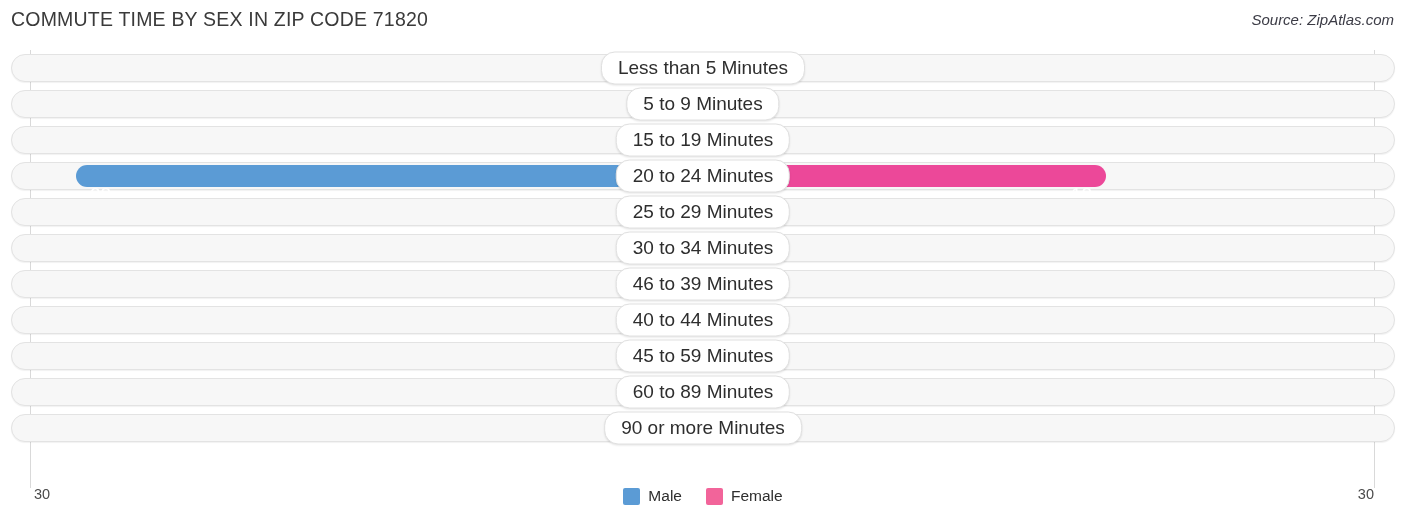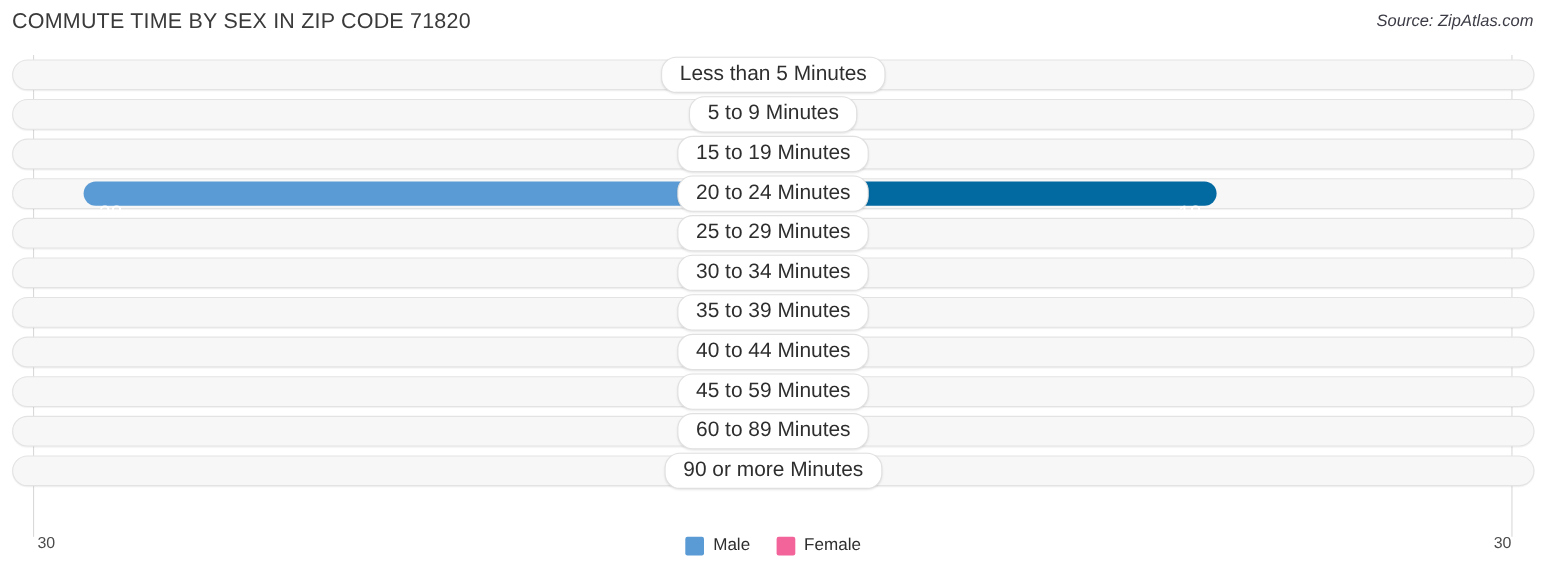--- a/index.html
+++ b/index.html
@@ -54,21 +54,21 @@
   }
   .bar.male {
     right: 50%;
     background: #a8c8e8;
   }
   .bar.female {
     left: 50%;
     background: #f9a8c0;
   }
   .row.hl .bar.male   { background: #5b9bd5; }
-  .row.hl .bar.female { background: #0369a1; }
+  .row.hl .bar.female { background: #ec4899; }
 
   .barval {
     position: absolute; top: 50%; transform: translateY(-50%);
     font-size: 19px; color: #ffffff; white-space: nowrap; margin-top: 19px;
   }
   .bar.male .barval   { left: 14px; }
   .bar.female .barval { right: 14px; }
 
   
   .outval {
@@ -166,21 +166,21 @@
         <div class="outval" style="right: calc(50% + 68px);">0</div>
         <div class="outval" style="left: calc(50% + 68px);">0</div>
         <div class="pill">30 to 34 Minutes</div>
       </div>
       <div class="row">
         <div class="track"></div>
         <div class="bar male" style="width: 58px;"></div>
         <div class="bar female" style="width: 58px;"></div>
         <div class="outval" style="right: calc(50% + 68px);">0</div>
         <div class="outval" style="left: calc(50% + 68px);">0</div>
-        <div class="pill">35 to 39 Minutes</div>
+        <div class="pill">46 to 39 Minutes</div>
       </div>
       <div class="row">
         <div class="track"></div>
         <div class="bar male" style="width: 58px;"></div>
         <div class="bar female" style="width: 58px;"></div>
         <div class="outval" style="right: calc(50% + 68px);">0</div>
         <div class="outval" style="left: calc(50% + 68px);">0</div>
         <div class="pill">40 to 44 Minutes</div>
       </div>
       <div class="row">

